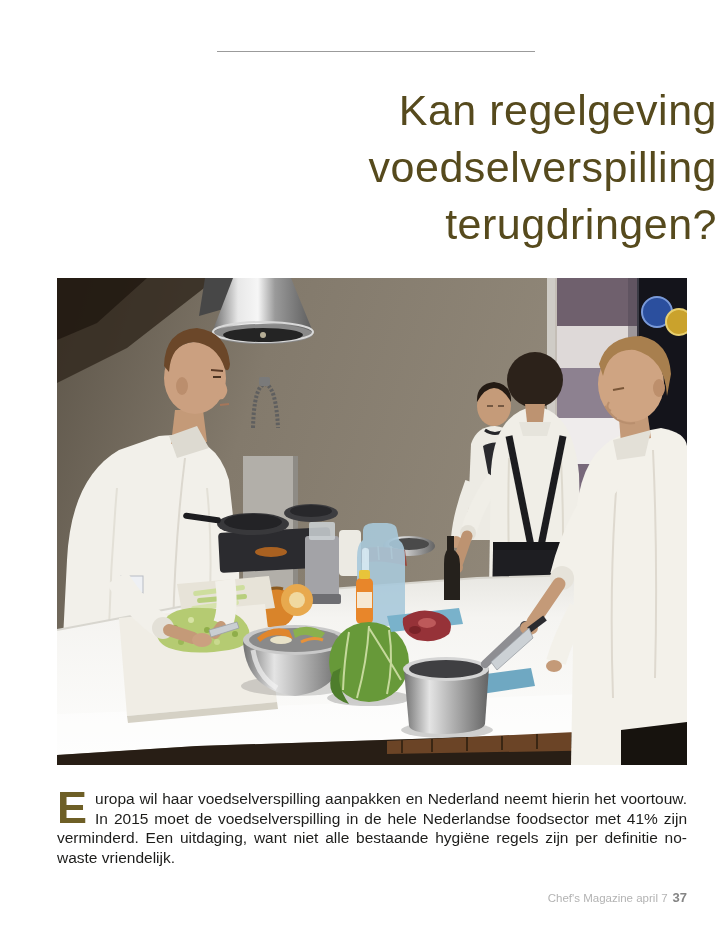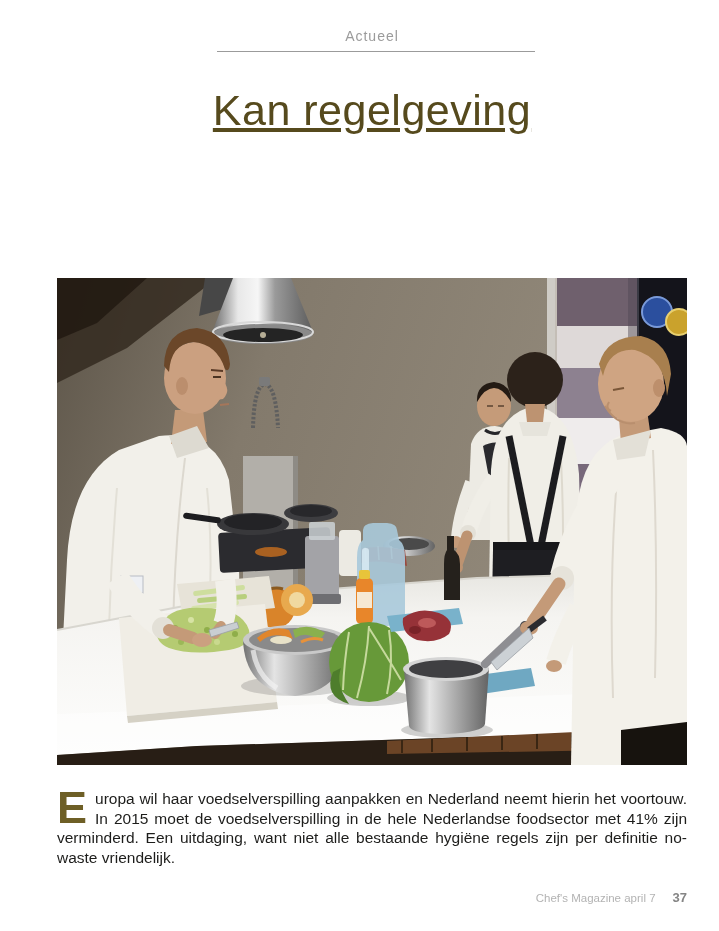--- a/index.html
+++ b/index.html
@@ -11,22 +11,22 @@
   .section-label {
     position:absolute; top:28px; left:57px; width:630px;
     text-align:center; font-size:14px; letter-spacing:1px; color:#9b9b9b;
   }
   .header-rule {
     position:absolute; top:51px; left:217px; width:318px; height:1px;
     background:#9b9b9b;
   }
   .page-title {
     position:absolute; top:82px; left:27px; width:690px; margin:0;
-    text-align:center; font-size:43px; line-height:57px; font-weight:300;
-    color:#564a1d; letter-spacing:0.5px;text-decoration:underline;
+    text-align:right; font-size:43px; line-height:57px; font-weight:300;
+    color:#564a1d; letter-spacing:0.5px;
   }
   .page-title span { display:block; }
   .photo-frame {
     position:absolute; top:278px; left:57px; width:630px; height:487px;
     margin:0; overflow:hidden; background:#857c6e;
   }
   .photo-frame svg { display:block; width:630px; height:487px; }
   .intro {
     position:absolute; top:789px; left:57px; width:630px; margin:0;
     font-size:15.5px; line-height:19.5px; color:#1d1d1b;
@@ -34,33 +34,34 @@
   }
   .dropcap {
     float:left; color:#6e5f26; font-weight:700;
     font-size:45px; line-height:36px; margin:1px 8px 0 0;
   }
   .footer {
     position:absolute; top:890px; left:57px; width:630px;
     text-align:right; font-size:11.5px; color:#b3b3b3;
   }
   .page-num {
-    color:#858585; font-weight:700; font-size:13px; margin-left:17px;
+    color:#858585; font-weight:700; font-size:13px; margin-left:5px;
   }
 </style>
 </head>
 <body>
 
 <div class="page">
 
-  <div class="section-label">Actueel</div>
   <div class="header-rule"></div>
 
   <h1 class="page-title">
     <span>Kan regelgeving</span>
+    <span>voedselverspilling</span>
+    <span>terugdringen?</span>
   </h1>
 
   <figure class="photo-frame">
     <svg viewBox="0 0 630 487" xmlns="http://www.w3.org/2000/svg">
       <defs>
         <linearGradient id="wallG" x1="0" y1="0" x2="1" y2="0.25">
           <stop offset="0" stop-color="#5e564a"></stop>
             <stop offset="0.35" stop-color="#837a6c"></stop>
             <stop offset="1" stop-color="#958c7d"></stop>
         </linearGradient>

